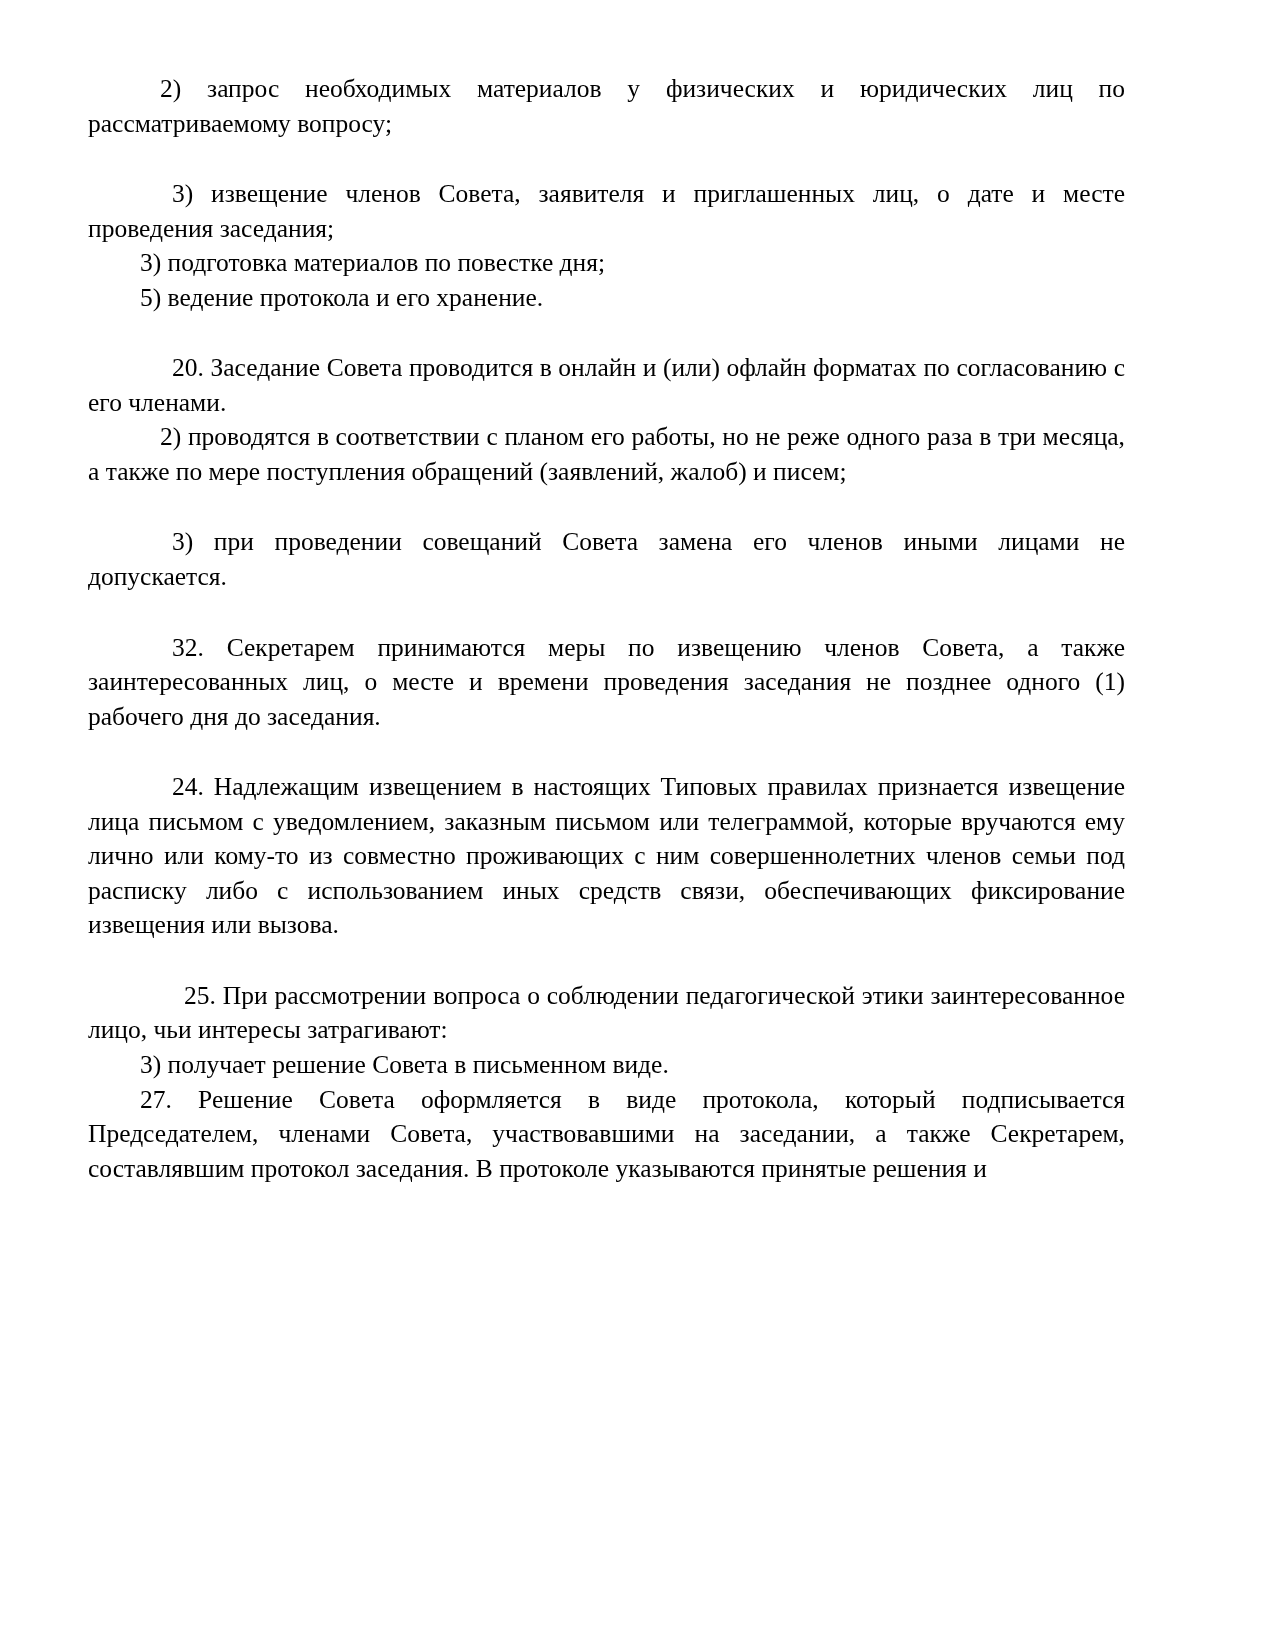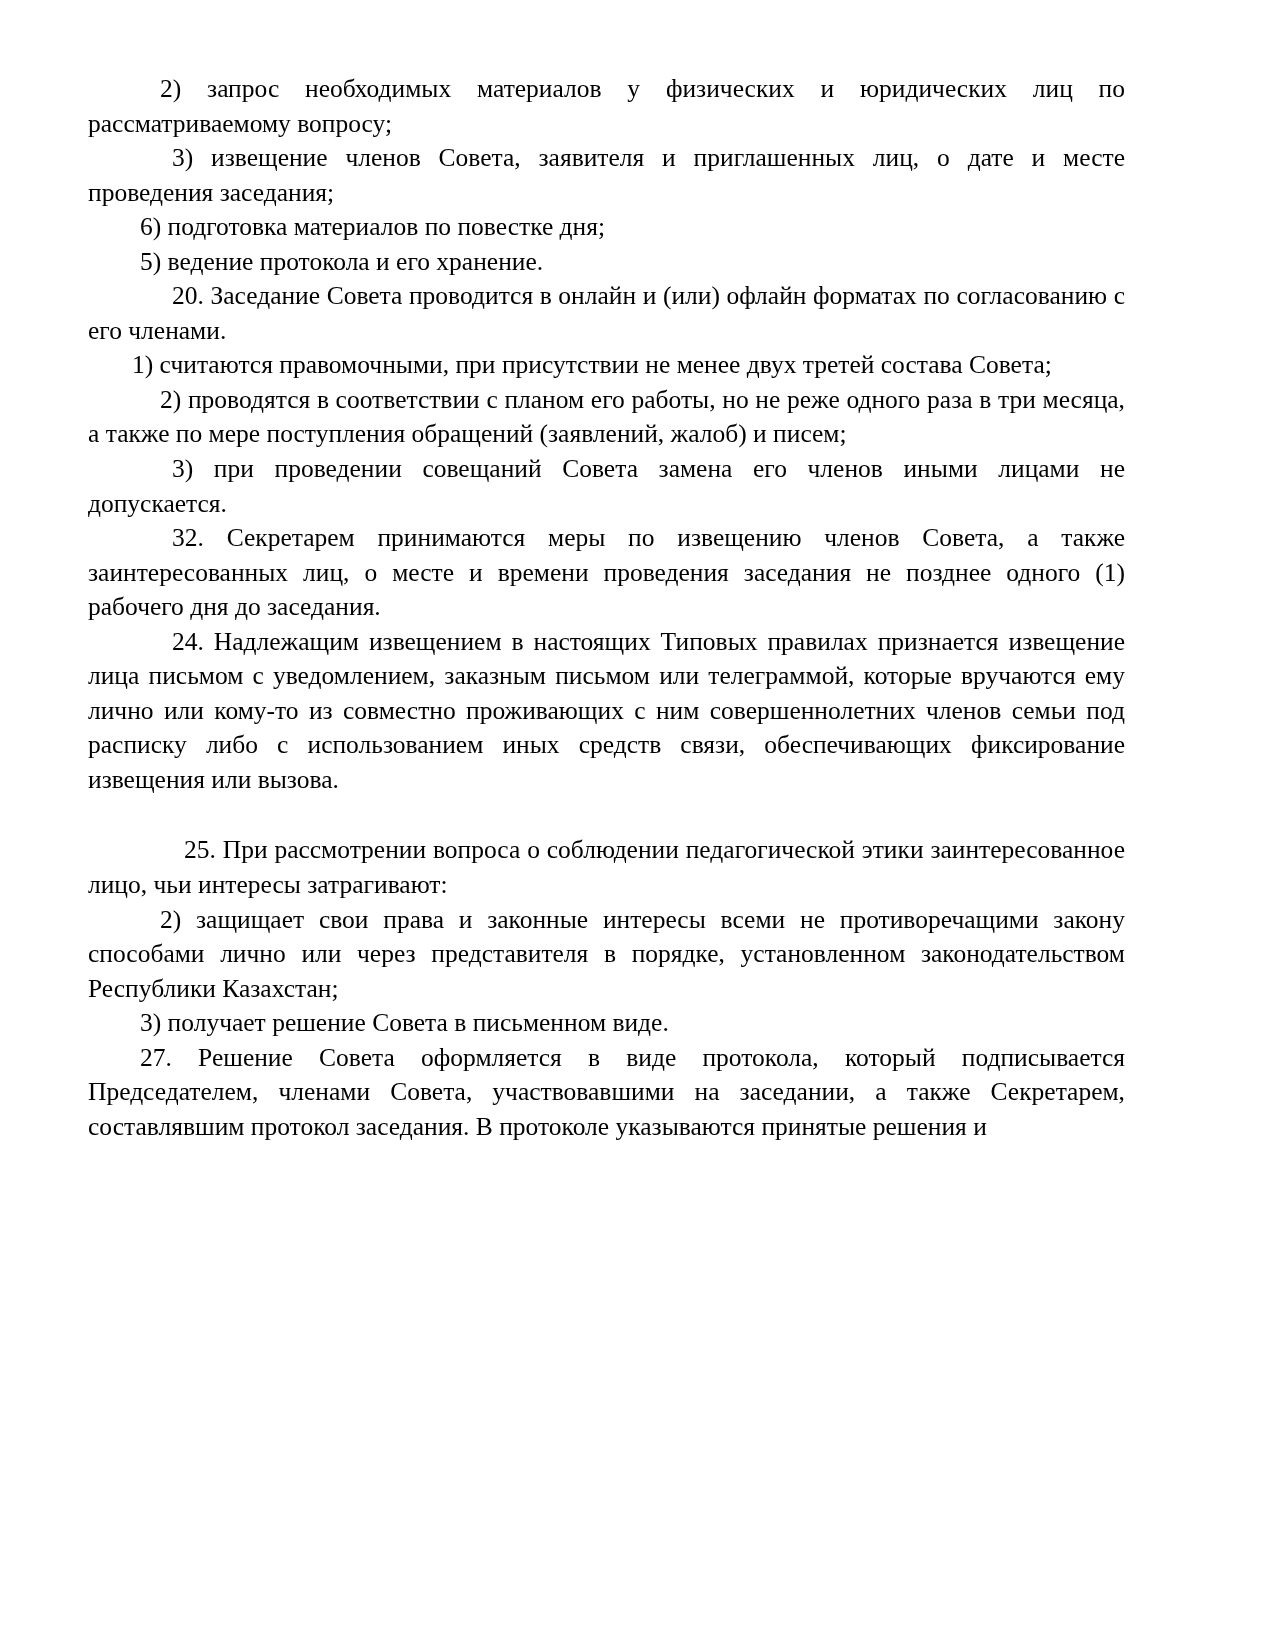--- a/index.html
+++ b/index.html
@@ -23,40 +23,38 @@
     line-height: 1.355;
     text-align: justify;
     text-justify: inter-word;
   }
   p {
     margin: 0;
     text-indent: 0;
   }
   p.p-i2 { text-indent: 72px; }
   p.p-i3 { text-indent: 52px; }
-  p.p-i4 { text-indent: 84px; }
+  p.p-i4 { text-indent: 84px; margin-top: 36px; }
   p.p-i5 { text-indent: 96px; margin-top: 36px; }
   p.p-i6 { text-indent: 44px; }
   p.nojust { text-align: left; }
 </style>
 </head>
 <body>
 
 <div class="page">
   <div class="doc-body">
 
     <p class="p-i2">2) запрос необходимых материалов у физических и юридических лиц по рассматриваемому вопросу;</p>
     <p class="p-i4">3) извещение членов Совета, заявителя и приглашенных лиц, о дате и месте проведения заседания;</p>
-    <p class="p-i3 nojust">6) подготовка материалов по повестке дня;</p>
+    <p class="p-i3 nojust">3) подготовка материалов по повестке дня;</p>
     <p class="p-i3 nojust">5) ведение протокола и его хранение.</p>
     <p class="p-i4">20. Заседание Совета проводится в онлайн и (или) офлайн форматах по согласованию с его членами.</p>
-    <p class="p-i6 nojust">1) считаются правомочными, при присутствии не менее двух третей состава Совета;</p>
     <p class="p-i2">2) проводятся в соответствии с планом его работы, но не реже одного раза в три месяца, а также по мере поступления обращений (заявлений, жалоб) и писем;</p>
     <p class="p-i4">3) при проведении совещаний Совета замена его членов иными лицами не допускается.</p>
     <p class="p-i4">32. Секретарем принимаются меры по извещению членов Совета, а также заинтересованных лиц, о месте и времени проведения заседания не позднее одного (1) рабочего дня до заседания.</p>
     <p class="p-i4">24. Надлежащим извещением в настоящих Типовых правилах признается извещение лица письмом с уведомлением, заказным письмом или телеграммой, которые вручаются ему лично или кому-то из совместно проживающих с ним совершеннолетних членов семьи под расписку либо с использованием иных средств связи, обеспечивающих фиксирование извещения или вызова.</p>
     <p class="p-i5">25. При рассмотрении вопроса о соблюдении педагогической этики заинтересованное лицо, чьи интересы затрагивают:</p>
-    <p class="p-i2">2) защищает свои права и законные интересы всеми не противоречащими закону способами лично или через представителя в порядке, установленном законодательством Республики Казахстан;</p>
     <p class="p-i3 nojust">3) получает решение Совета в письменном виде.</p>
     <p class="p-i3">27. Решение Совета оформляется в виде протокола, который подписывается Председателем, членами Совета, участвовавшими на заседании, а также Секретарем, составлявшим протокол заседания. В протоколе указываются принятые решения и</p>
 
   </div>
 </div>
 
 </body></html>

